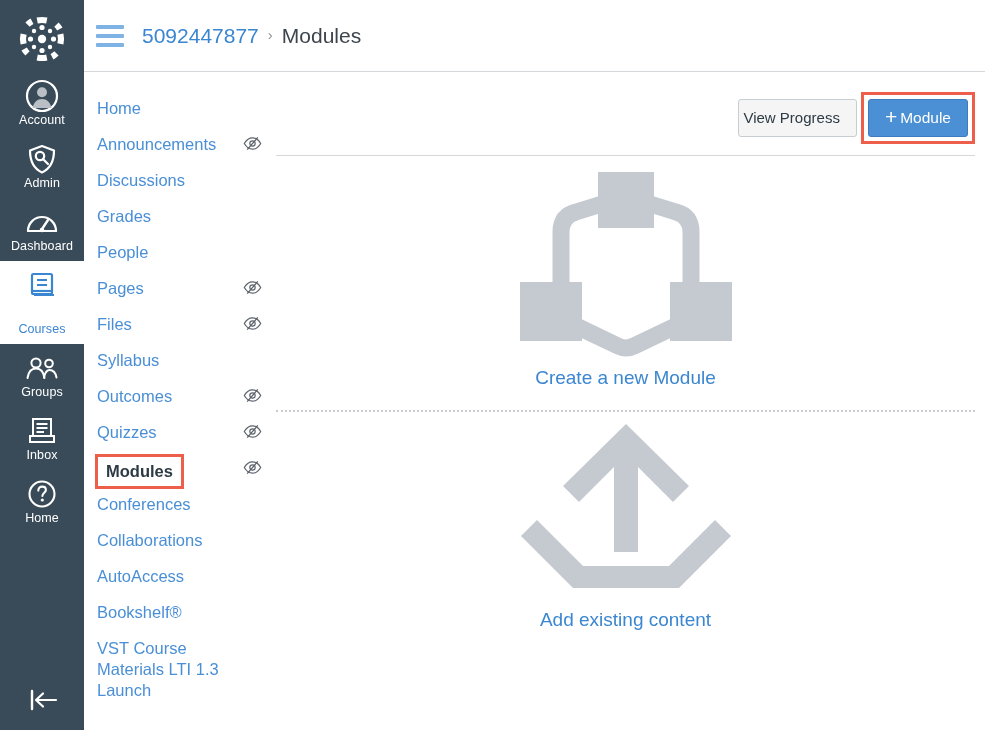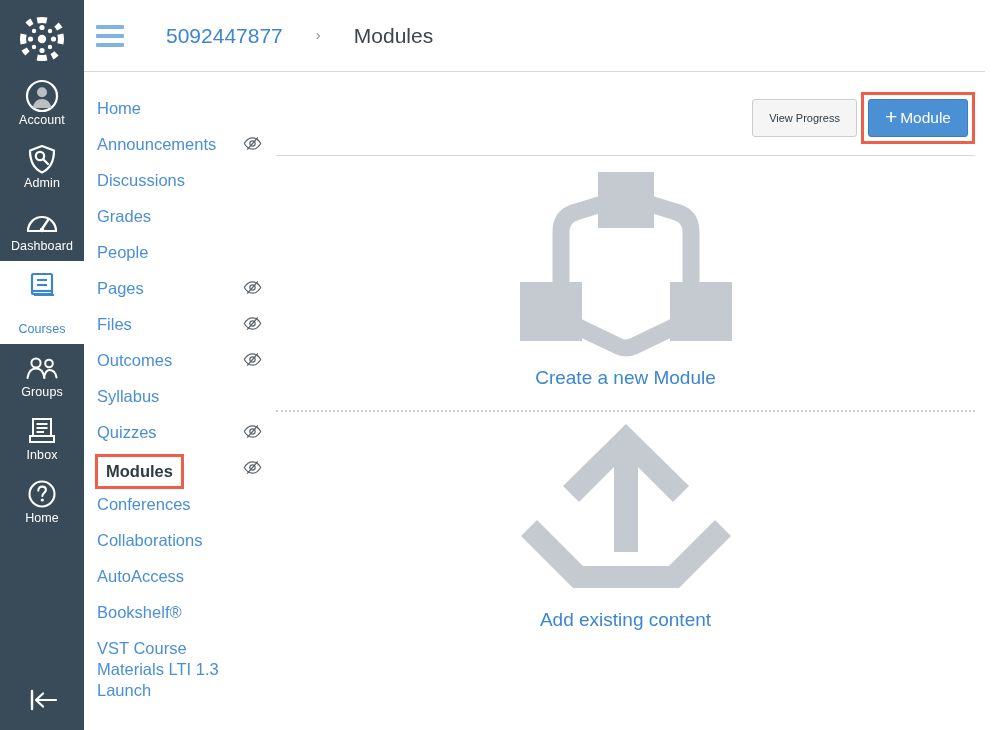--- a/index.html
+++ b/index.html
@@ -76,21 +76,20 @@
   }
 
   
   .breadcrumb-bar {
     height: 72px;
     display: flex;
     align-items: center;
     padding-left: 12px;
     border-bottom: 1px solid #d6d9db;
     margin-right: 9px;
-    gap: 24px;
   }
   .hamburger {
     width: 28px; height: 22px;
     display: flex; flex-direction: column; justify-content: space-between;
     margin-right: 18px;
     cursor: pointer;
   }
   .hamburger span {
     display: block; height: 4px; width: 28px;
     background: #7fb2e5; border-radius: 1px;
@@ -169,22 +168,22 @@
   }
   .btn {
     font-family: "Liberation Sans", sans-serif;
     cursor: pointer;
   }
   .btn-secondary {
     background: #f5f5f5;
     border: 1px solid #c7cdd1;
     border-radius: 3px;
     color: #2d3b45;
-    font-size: 11px;
-    padding: 9px 16px 10px 16px;
+    font-size: 15px;
+    padding: 9px 16px 10px 4px;
     height: 38px;
     line-height: 18px;
   }
   .primary-wrap {
     border: 3px solid #ed5f4b;
     background: #ffffff;
     padding: 4px;
     margin-left: 4px;
   }
   .btn-primary {
@@ -412,32 +411,32 @@
           <span class="eye-off">
             <svg width="19" height="15" viewBox="0 0 19 15">
               <path d="M1.3 7.5 C3.6 3.6 6.4 1.8 9.5 1.8 C12.6 1.8 15.4 3.6 17.7 7.5 C15.4 11.4 12.6 13.2 9.5 13.2 C6.4 13.2 3.6 11.4 1.3 7.5 Z" fill="none" stroke="#5b636a" stroke-width="1.2"></path>
               <circle cx="9.5" cy="7.5" r="2.7" fill="none" stroke="#5b636a" stroke-width="1.2"></circle>
               <path d="M4.2 13.6 L14.8 1.4" stroke="#5b636a" stroke-width="1.3"></path>
             </svg>
           </span>
         </div>
 
         <div class="cnav-row">
+          <a class="cnav-link">Syllabus</a>
+        </div>
+
+        <div class="cnav-row">
           <a class="cnav-link">Outcomes</a>
           <span class="eye-off">
             <svg width="19" height="15" viewBox="0 0 19 15">
               <path d="M1.3 7.5 C3.6 3.6 6.4 1.8 9.5 1.8 C12.6 1.8 15.4 3.6 17.7 7.5 C15.4 11.4 12.6 13.2 9.5 13.2 C6.4 13.2 3.6 11.4 1.3 7.5 Z" fill="none" stroke="#5b636a" stroke-width="1.2"></path>
               <circle cx="9.5" cy="7.5" r="2.7" fill="none" stroke="#5b636a" stroke-width="1.2"></circle>
               <path d="M4.2 13.6 L14.8 1.4" stroke="#5b636a" stroke-width="1.3"></path>
             </svg>
           </span>
-        </div>
-
-        <div class="cnav-row">
-          <a class="cnav-link">Syllabus</a>
         </div>
 
         <div class="cnav-row">
           <a class="cnav-link">Quizzes</a>
           <span class="eye-off">
             <svg width="19" height="15" viewBox="0 0 19 15">
               <path d="M1.3 7.5 C3.6 3.6 6.4 1.8 9.5 1.8 C12.6 1.8 15.4 3.6 17.7 7.5 C15.4 11.4 12.6 13.2 9.5 13.2 C6.4 13.2 3.6 11.4 1.3 7.5 Z" fill="none" stroke="#5b636a" stroke-width="1.2"></path>
               <circle cx="9.5" cy="7.5" r="2.7" fill="none" stroke="#5b636a" stroke-width="1.2"></circle>
               <path d="M4.2 13.6 L14.8 1.4" stroke="#5b636a" stroke-width="1.3"></path>
             </svg>

